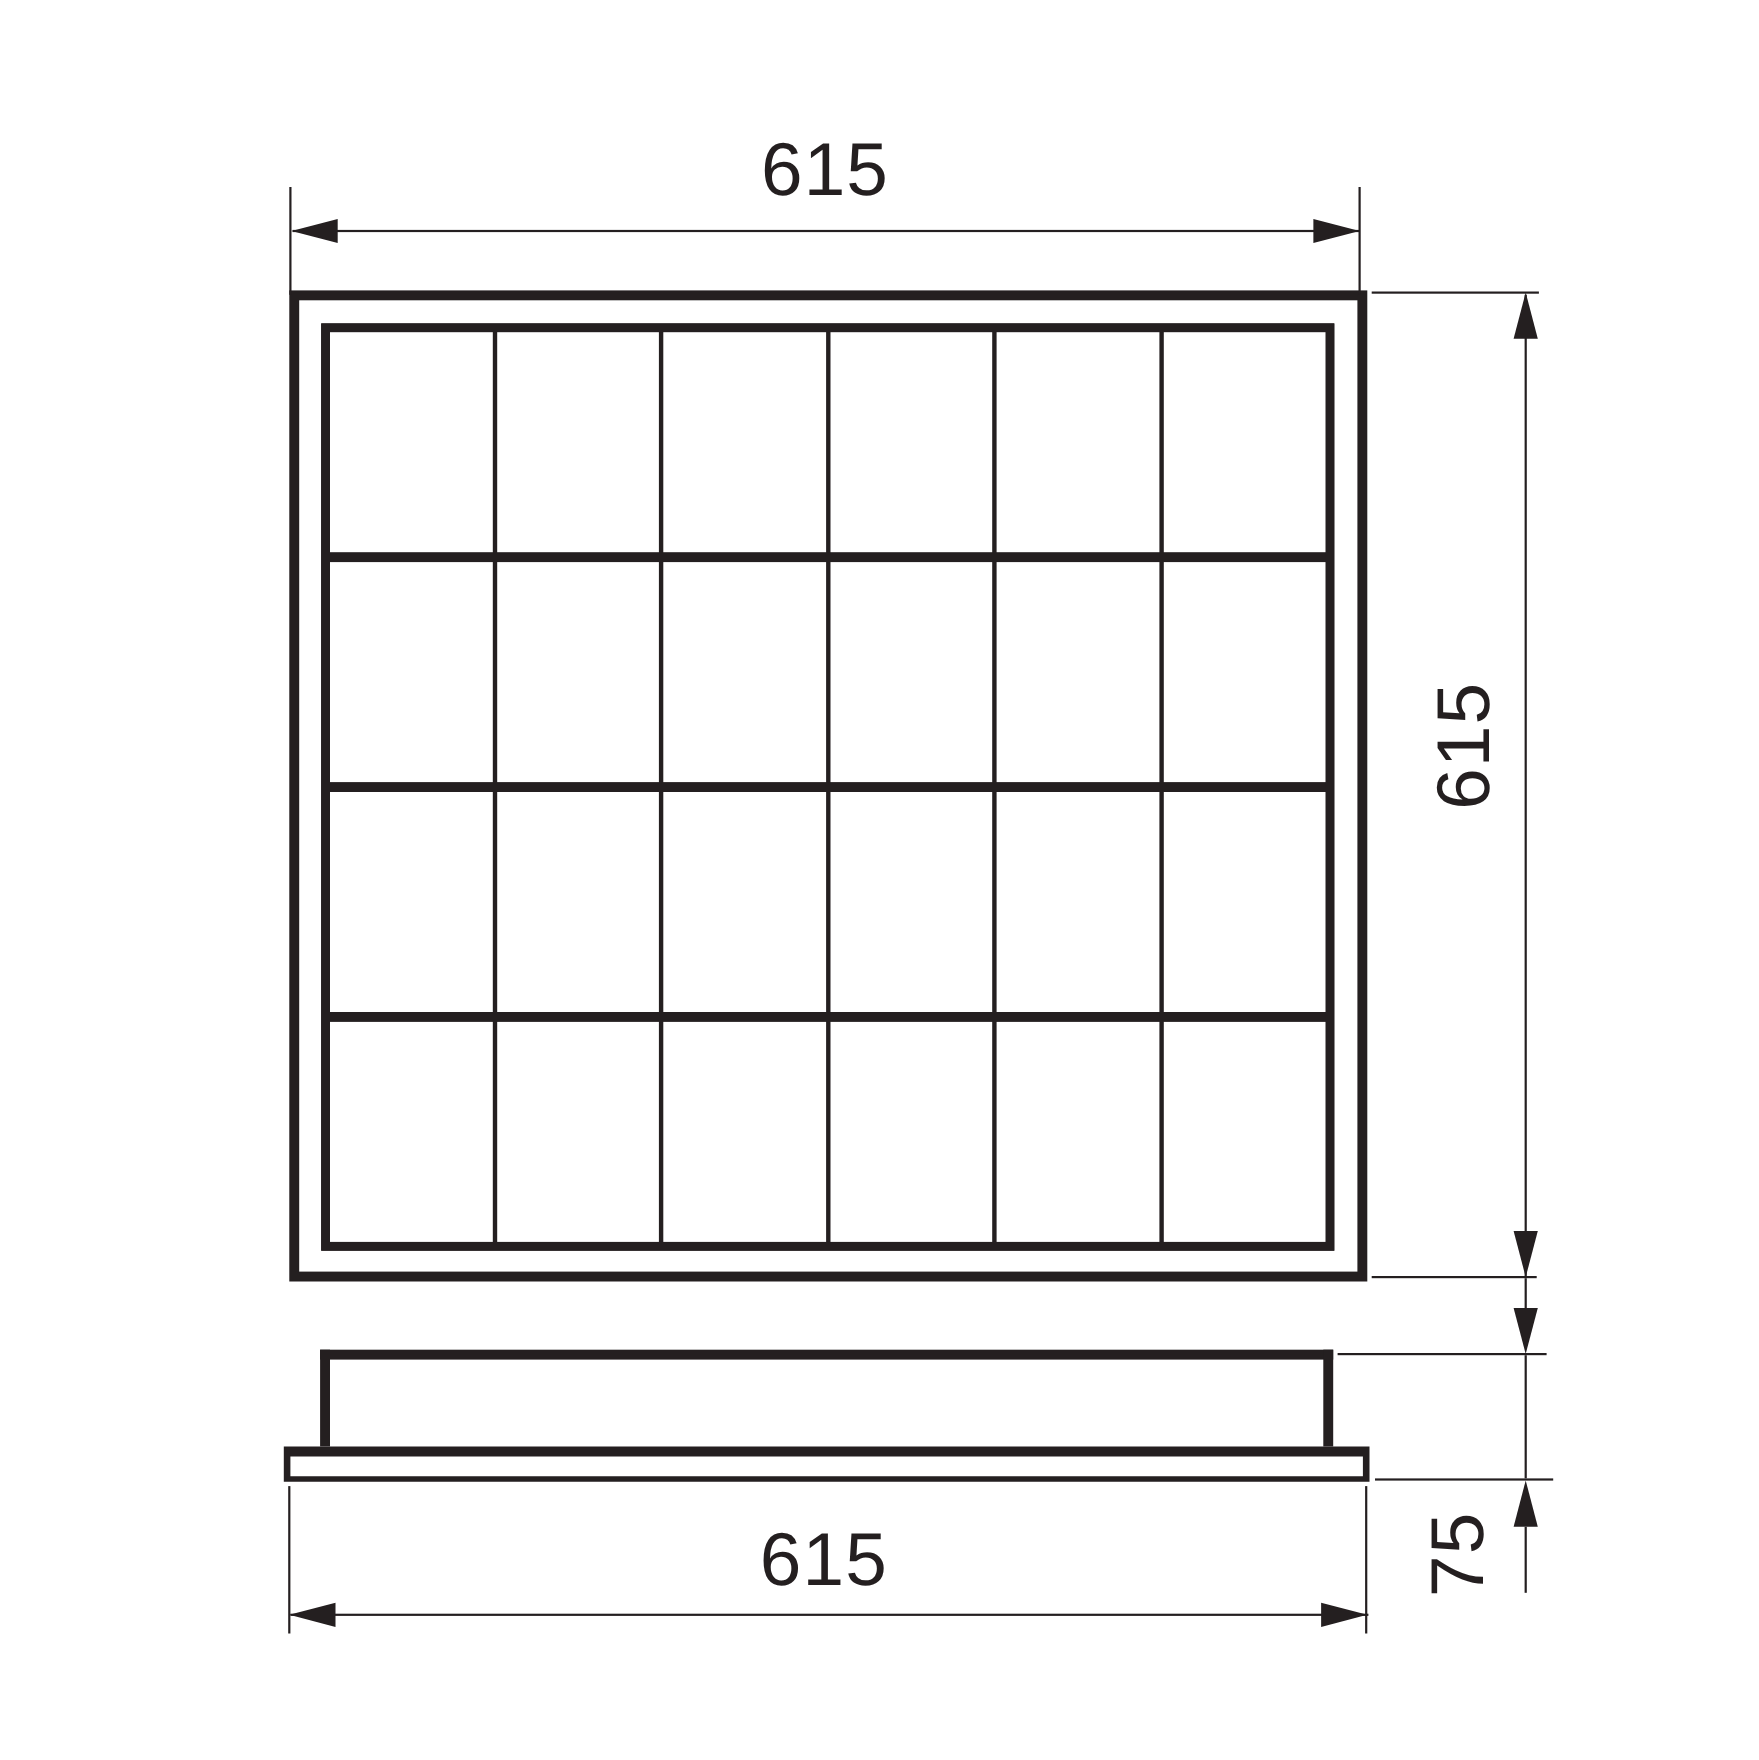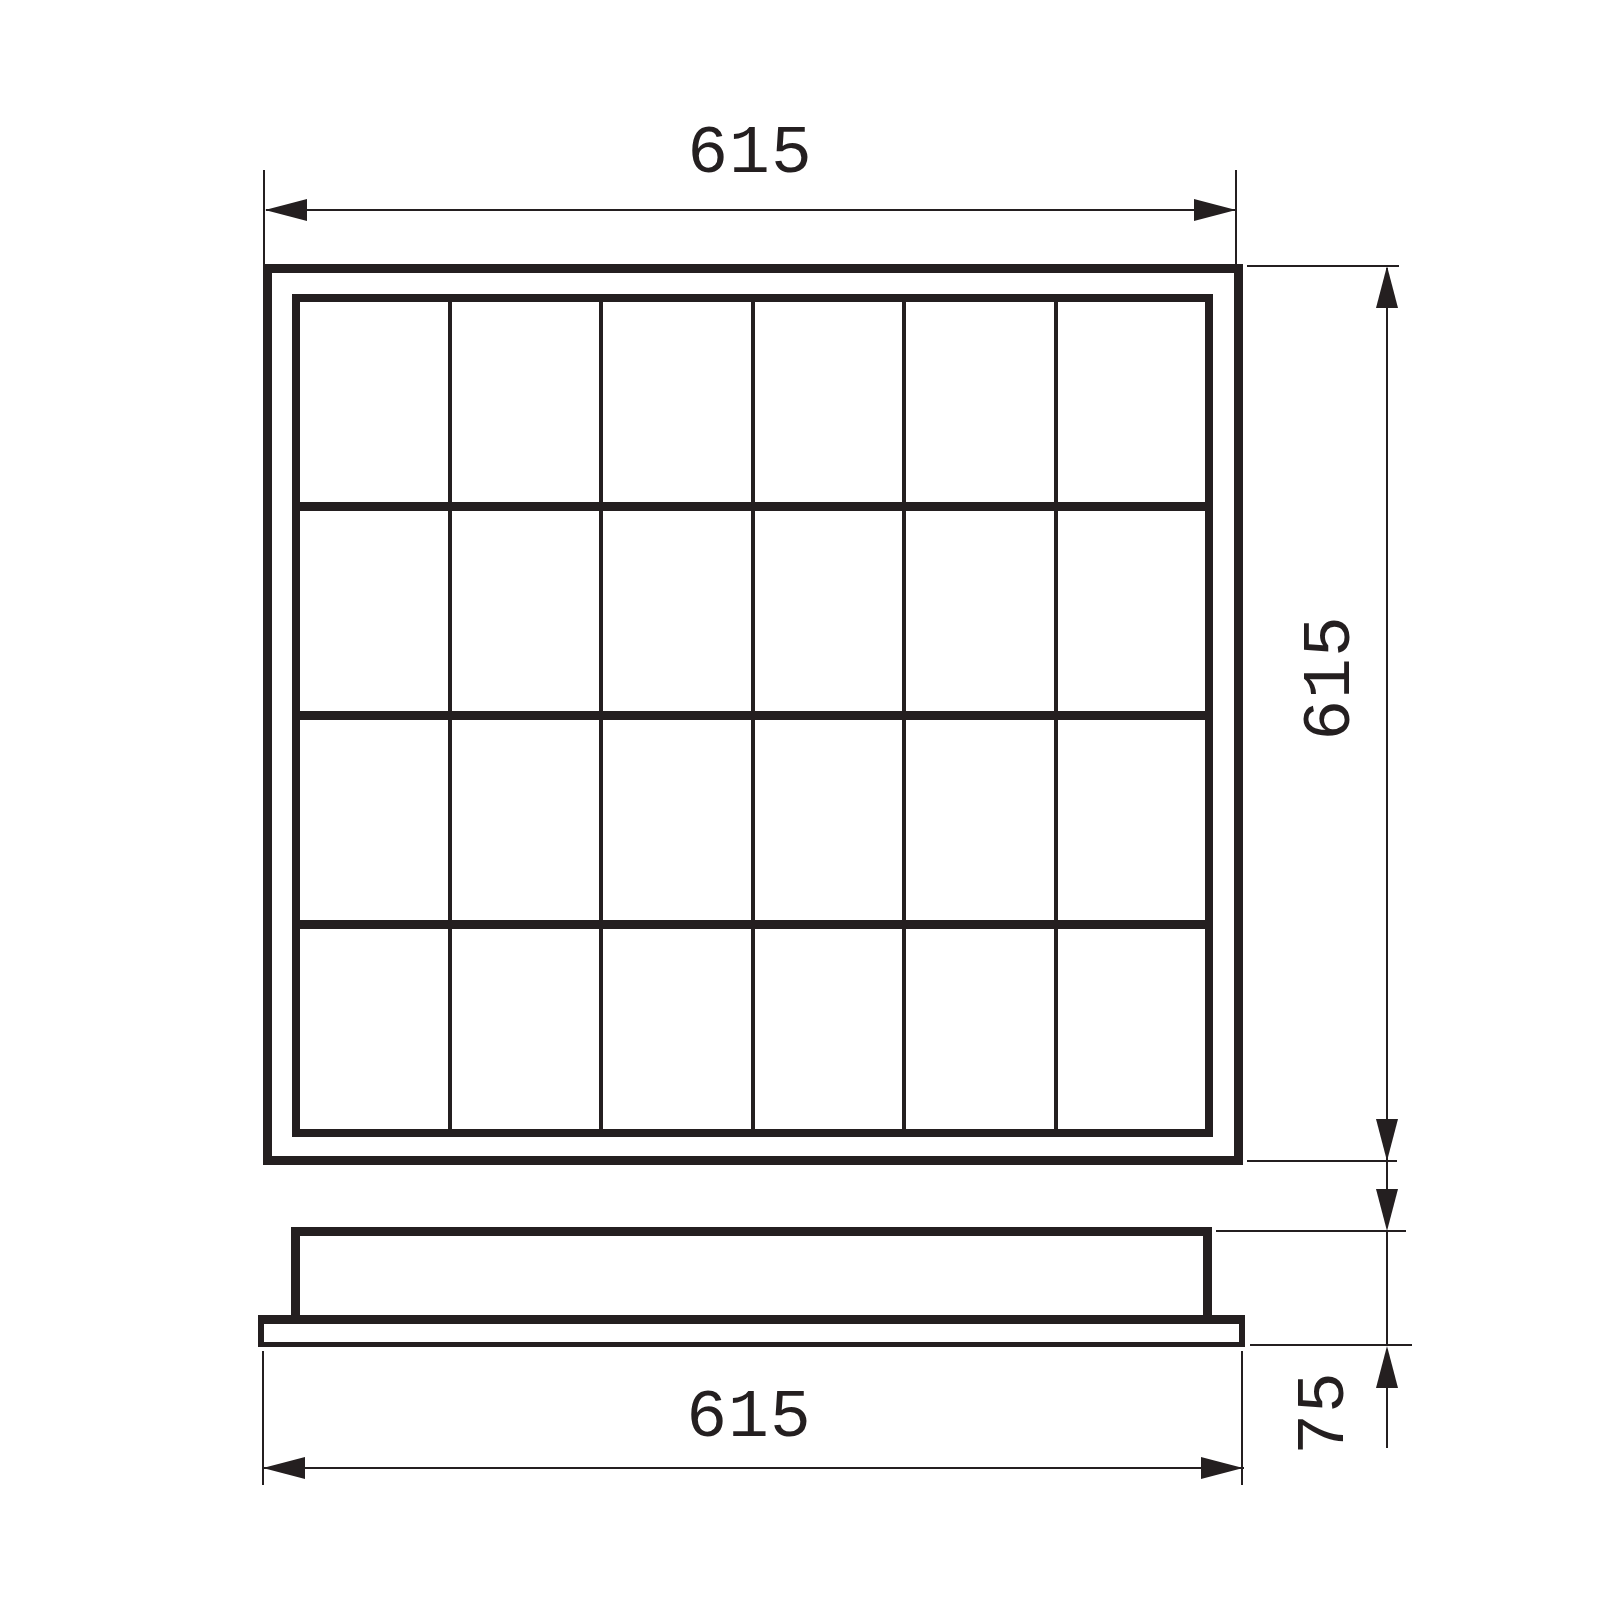--- a/index.html
+++ b/index.html
@@ -5,21 +5,21 @@
   :root{
     --line:#241f20;
     --bg:#ffffff;
   }
   html,body{margin:0;padding:0;background:var(--bg);}
   .canvas{
     position:relative;
     width:1599px;height:1600px;
     background:var(--bg);
     overflow:hidden;
-    font-family:Liberation Mono, monospace;
+    font-family:Liberation Sans, sans-serif;
   }
   
   .outer-frame{
     position:absolute;left:263px;top:264px;width:980px;height:901px;
     border:9px solid var(--line);box-sizing:border-box;background:var(--bg);
   }
   .louvre-grid{
     position:absolute;left:292px;top:294px;width:921px;height:843px;
     border:8px solid var(--line);box-sizing:border-box;
     background:var(--line);

